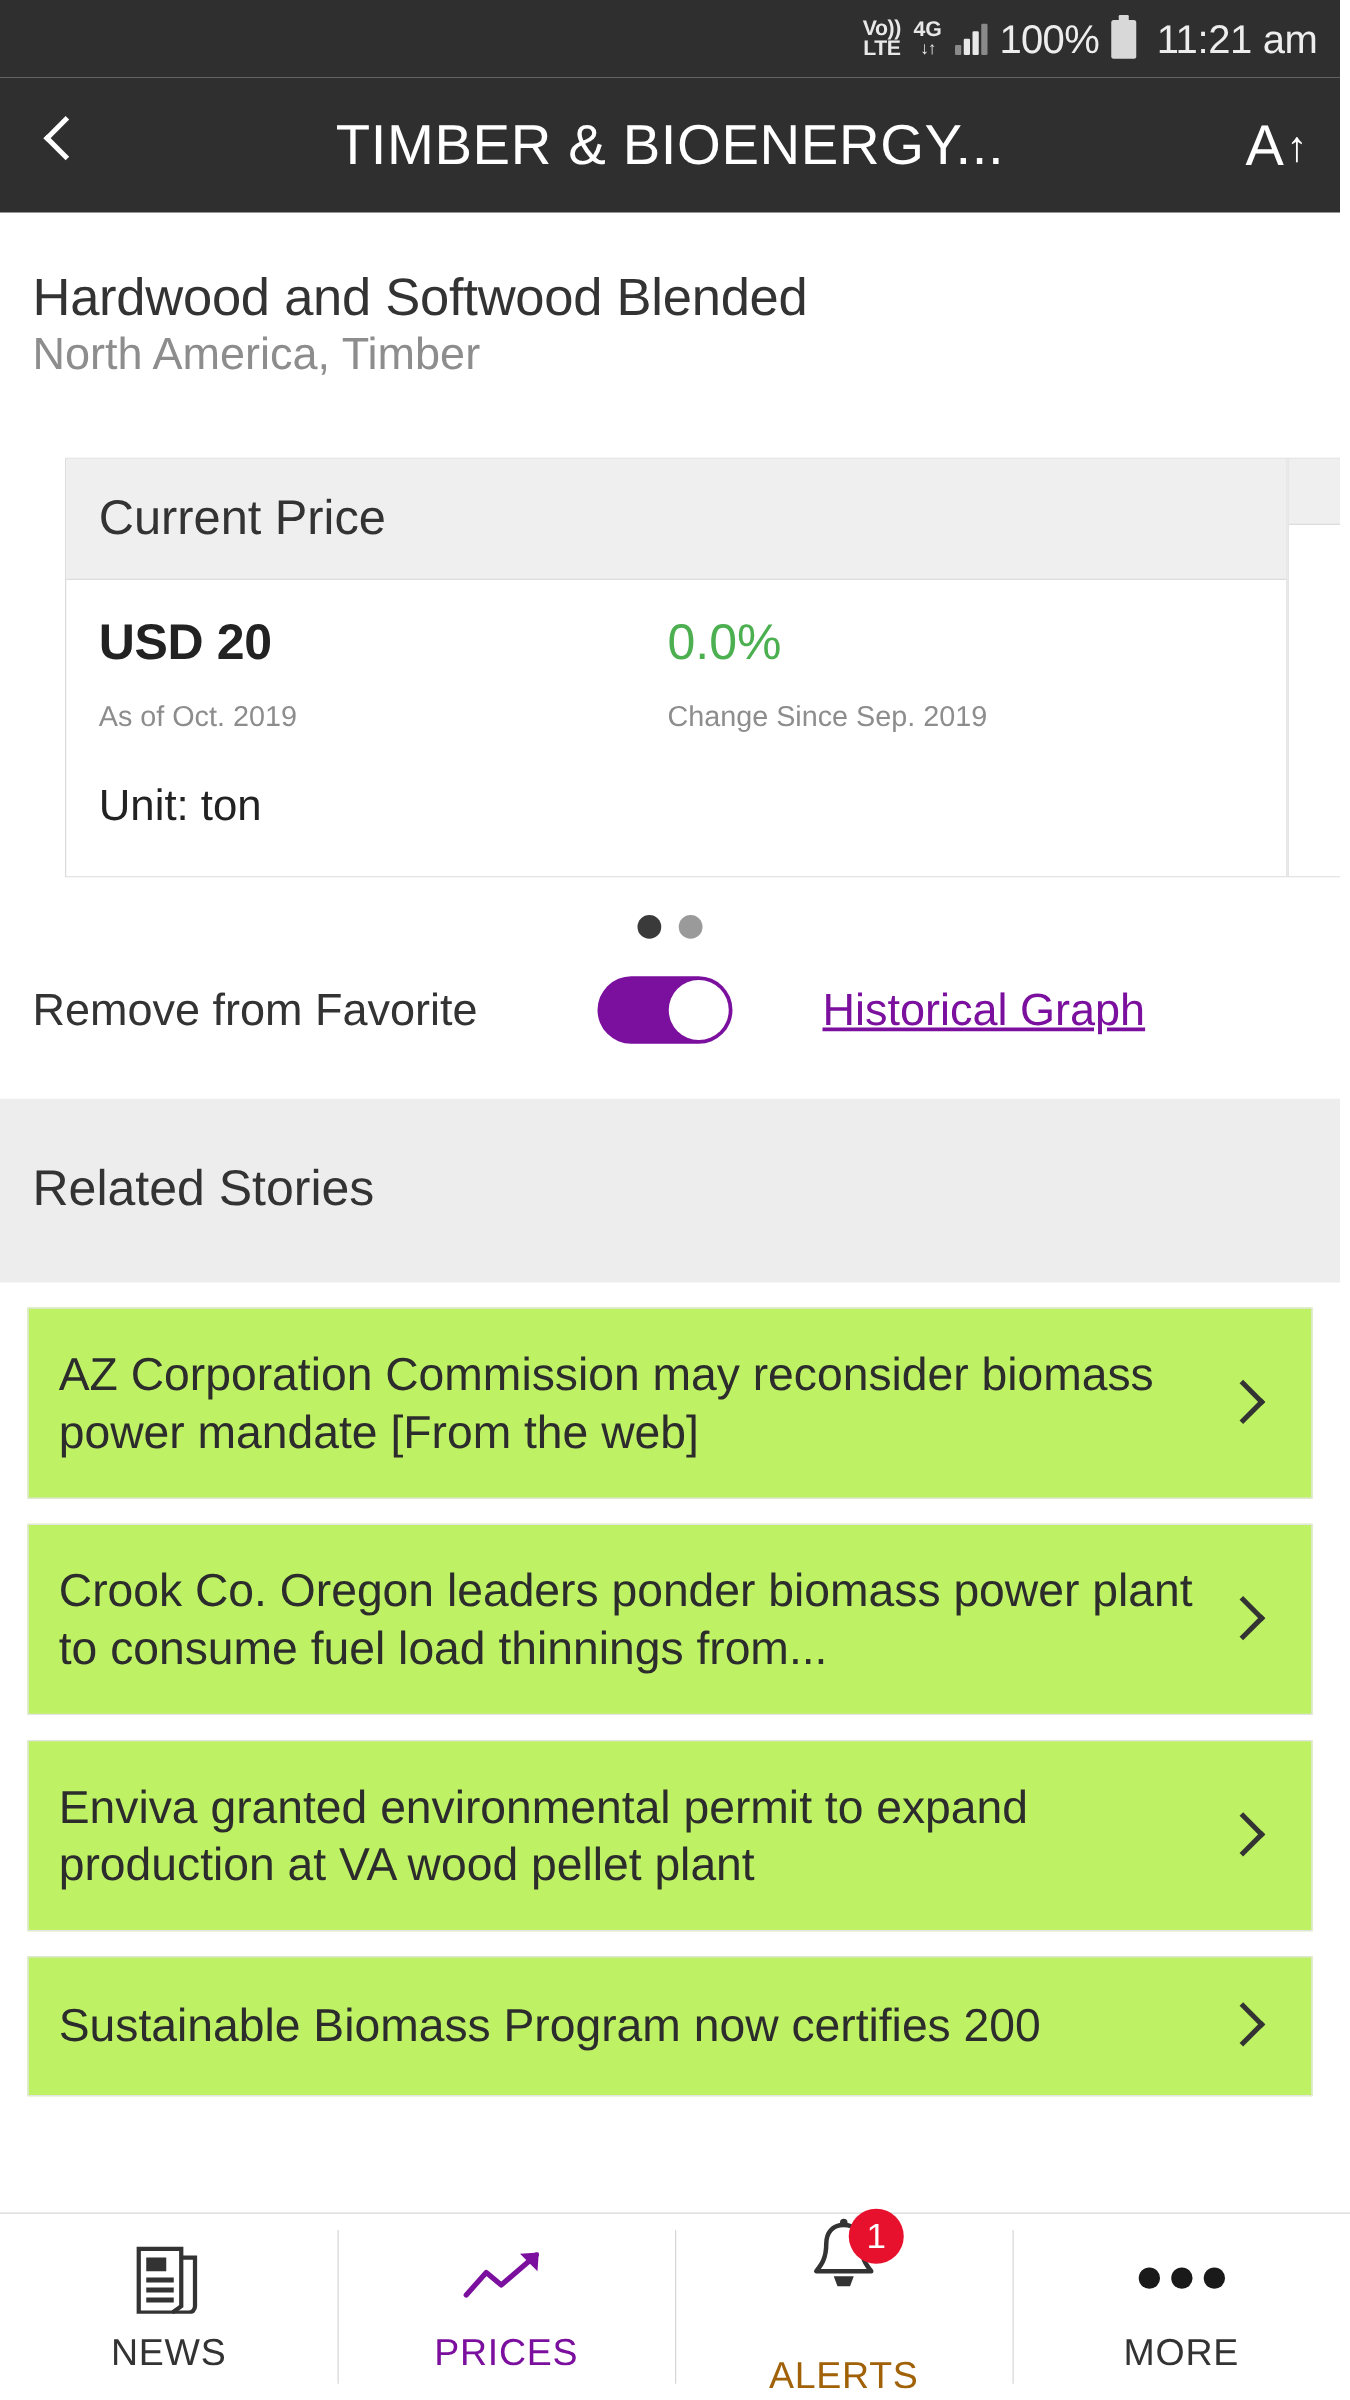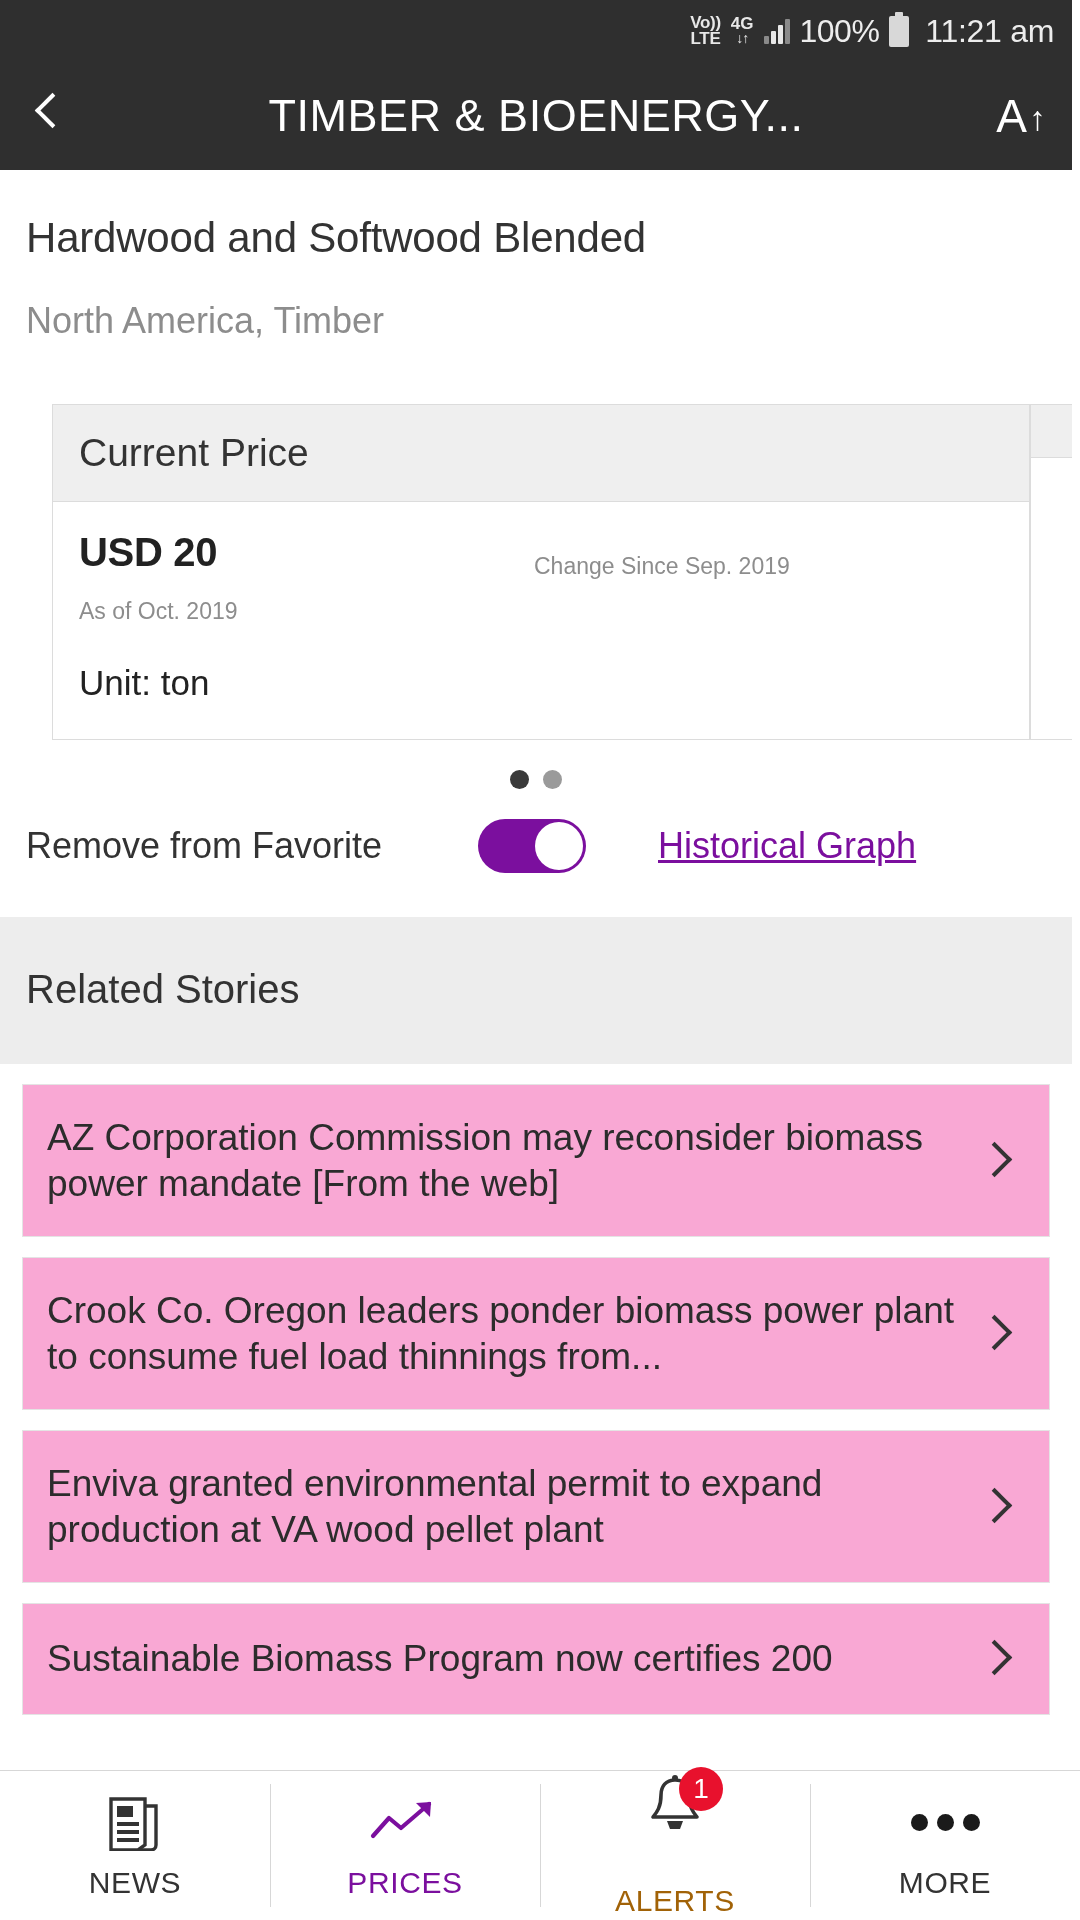--- a/index.html
+++ b/index.html
@@ -51,21 +51,21 @@
     font-stretch:condensed;
   }
   .font-size-btn{ margin-left:auto; color:#fff; display:flex; align-items:flex-end;
                   line-height:1; cursor:pointer; }
   .font-size-btn .bigA{ font-size:46px; font-weight:400; }
   .font-size-btn .uparrow{ font-size:34px; margin-left:2px; margin-bottom:4px; font-weight:700;}
 
   
   .commodity{ padding:44px 26px 0 26px; }
   .commodity h1{ font-size:42px; font-weight:400; color:#333333; letter-spacing:-0.2px; }
-  .commodity .region{ font-size:36px; color:#8d8d8d; margin-top:38px; font-weight:400; }
+  .commodity .region{ font-size:36px; color:#8d8d8d; font-weight:400; }
 
   
   .cards-wrap{ margin-top:62px; display:flex; padding-left:52px; overflow:hidden; }
   .price-card{ flex:0 0 978px; border:1px solid #dcdcdc; background:#fff; }
   .price-card .card-head{
     background:#efefef; border-bottom:1px solid #dcdcdc; padding:26px 26px;
     font-size:39px; color:#333; }
   .price-card .card-body{ padding:28px 26px 36px 26px; }
   .row1{ display:flex; }
   .col-l{ flex:0 0 455px; }
@@ -85,21 +85,21 @@
   .toggle{ position:relative; width:108px; height:54px; border-radius:27px; flex:0 0 auto; cursor:pointer; }
   .toggle .knob{ position:absolute; top:3px; right:3px; width:48px; height:48px;
                  border-radius:50%; background:#ffffff; }
   .hist-link{ margin-left:72px; font-size:36px; text-decoration:underline; cursor:pointer; }
 
   
   .stories-head{ background:#ededed; padding:50px 26px 52px 26px; }
   .stories-head h2{ font-size:40px; font-weight:400; color:#333; }
   .story-list{ padding:0 22px; }
   .story{
-    border:1px solid #e4e4e4; background:#f9a8d4; margin-top:20px;
+    border:1px solid #e4e4e4; background:#bef264; margin-top:20px;
     display:flex; align-items:center; padding:30px 26px 30px 24px; cursor:pointer;
   }
   .story .text{ flex:1; font-size:37px; line-height:1.23; color:#2c2c2c; padding-right:18px; }
   .story .chev{ flex:0 0 40px; position:relative; height:50px; }
   .story .chev:before{
     content:""; position:absolute; right:16px; top:11px; width:21px; height:21px;
     border-right:4px solid #333; border-top:4px solid #333; transform:rotate(45deg);
   }
 
   
@@ -164,20 +164,21 @@
   <div class="cards-wrap">
     <div class="price-card">
       <div class="card-head">Current Price</div>
       <div class="card-body">
         <div class="row1">
           <div class="col-l">
             <div class="big-val">USD 20</div>
             <div class="sub">As of Oct. 2019</div>
           </div>
           <div class="col-r">
+            <div class="pct" id="pctval" style="color: rgb(76, 175, 80);">0.0%</div>
             <div class="sub">Change Since Sep. 2019</div>
           </div>
         </div>
         <div class="unit">Unit: ton</div>
       </div>
     </div>
     <div class="price-card">
       <div class="card-head"></div>
       <div class="card-body">
 

